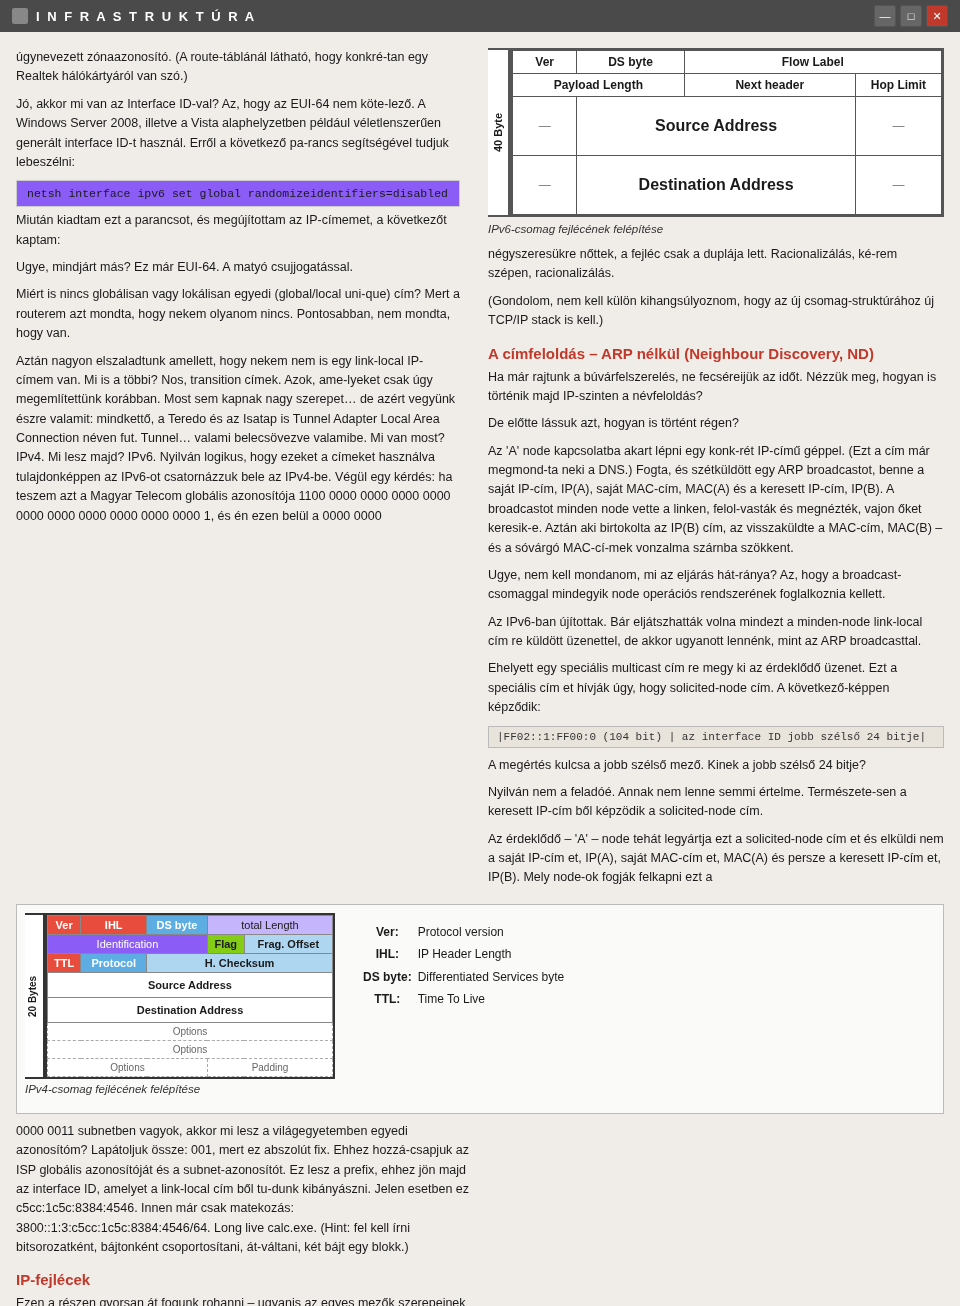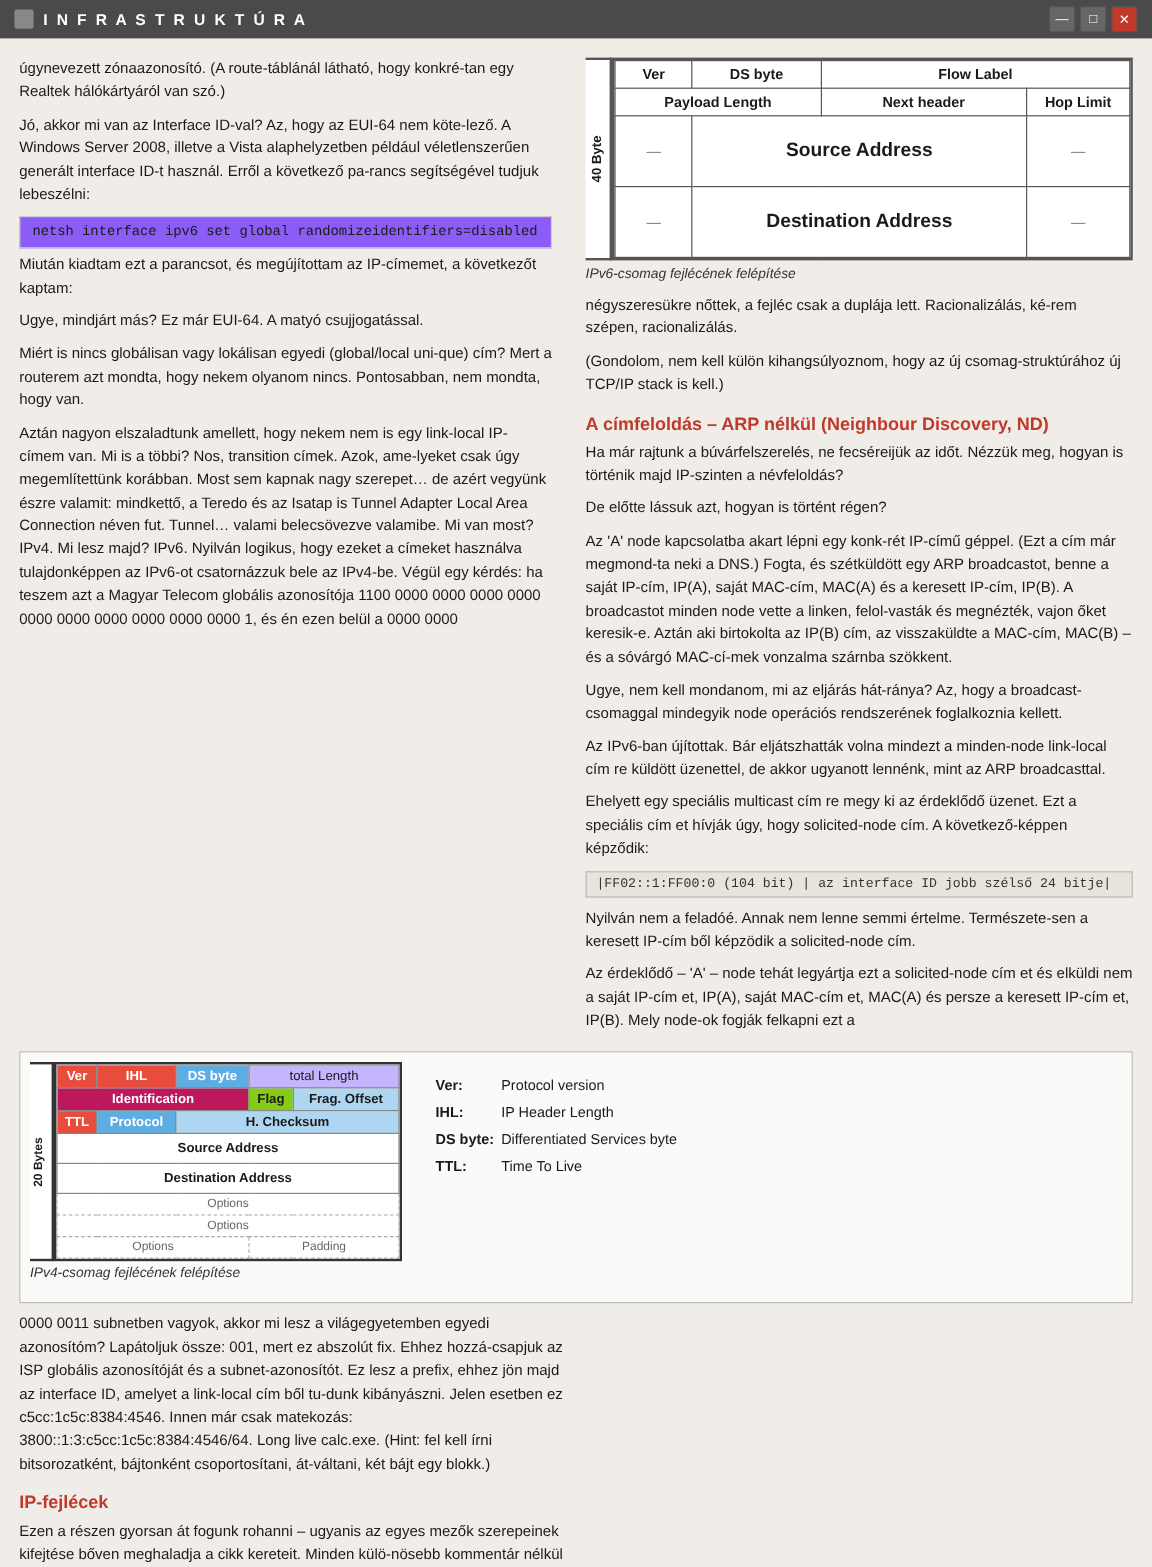--- a/index.html
+++ b/index.html
@@ -160,21 +160,21 @@
       width: 100%;
       border-collapse: collapse;
       font-size: 11px;
     }
     .ipv4-table-wrap td {
       border: 1px solid #888;
       text-align: center;
       padding: 3px 2px;
     }
     .cell-red { background: #e74c3c; color: #fff; font-weight: bold; }
-    .cell-pink { background: #be185d; color: #fff; font-weight: bold; }
+    .cell-pink { background: #8b5cf6; color: #fff; font-weight: normal; }
     .cell-blue { background: #5dade2; color: #fff; font-weight: bold; }
     .cell-lightblue { background: #aed6f1; font-weight: bold; }
     .cell-orange { background: #c4b5fd; font-weight: normal; }
     .cell-green { background: #84cc16; font-weight: bold; }
     .dashed-row td {
       border: 1px dashed #aaa;
       color: #666;
       font-size: 10px;
     }
 
@@ -187,20 +187,21 @@
     .legend-block table {
       border-collapse: collapse;
     }
     .legend-block td {
       padding: 1px 6px 1px 0;
       vertical-align: top;
     }
     .legend-key {
       font-weight: bold;
       white-space: nowrap;
+      text-align: center;
     }
 
     
     .section-heading {
       font-size: 15px;
       font-weight: bold;
       color: #c0392b;
       margin: 14px 0 6px 0;
     }
 
@@ -334,20 +335,21 @@
 
     <p>Ha már rajtunk a búvárfelszerelés, ne fecséreijük az időt. Nézzük meg, hogyan is történik majd IP-szinten a névfeloldás?</p>
     <p>De előtte lássuk azt, hogyan is történt régen?</p>
     <p>Az 'A' node kapcsolatba akart lépni egy konk-rét IP-című géppel. (Ezt a cím már megmond-ta neki a DNS.) Fogta, és szétküldött egy ARP broadcastot, benne a saját IP-cím, IP(A), saját MAC-cím, MAC(A) és a keresett IP-cím, IP(B). A broadcastot minden node vette a linken, felol-vasták és megnézték, vajon őket keresik-e. Aztán aki birtokolta az IP(B) cím, az visszaküldte a MAC-cím, MAC(B) – és a sóvárgó MAC-cí-mek vonzalma szárnba szökkent.</p>
     <p>Ugye, nem kell mondanom, mi az eljárás hát-ránya? Az, hogy a broadcast-csomaggal mindegyik node operációs rendszerének foglalkoznia kellett.</p>
     <p>Az IPv6-ban újítottak. Bár eljátszhatták volna mindezt a minden-node link-local cím re küldött üzenettel, de akkor ugyanott lennénk, mint az ARP broadcasttal.</p>
     <p>Ehelyett egy speciális multicast cím re megy ki az érdeklődő üzenet. Ezt a speciális cím et hívják úgy, hogy solicited-node cím. A következő-képpen képződik:</p>
 
     <div class="highlight-box">|FF02::1:FF00:0 (104 bit) | az interface ID jobb szélső 24 bitje|</div>
 
+    <p>A megértés kulcsa a jobb szélső mező. Kinek a jobb szélső 24 bitje?</p>
     <p>Nyilván nem a feladóé. Annak nem lenne semmi értelme. Természete-sen a keresett IP-cím ből képzödik a solicited-node cím.</p>
     <p>Az érdeklődő – 'A' – node tehát legyártja ezt a solicited-node cím et és elküldi nem a saját IP-cím et, IP(A), saját MAC-cím et, MAC(A) és persze a keresett IP-cím et, IP(B). Mely node-ok fogják felkapni ezt a</p>
 
   </div>
 </div>
 
 <div class="bottom-section">
 
   <div class="ipv4-full-section">
 

